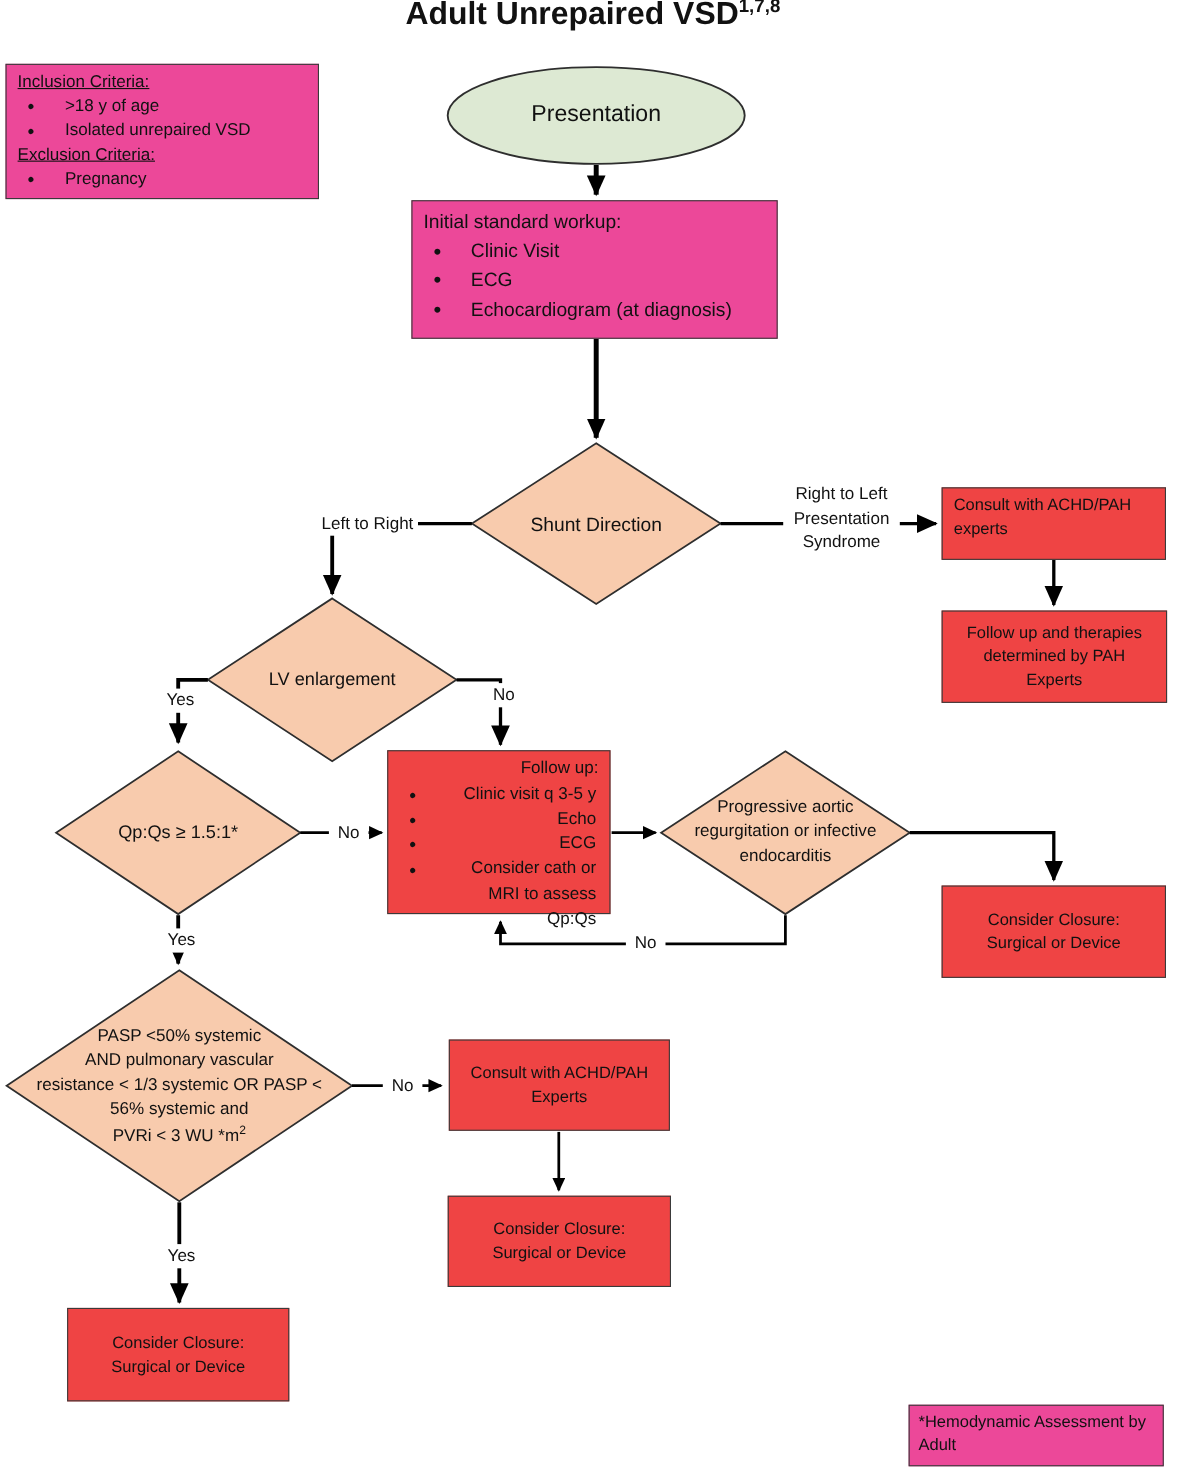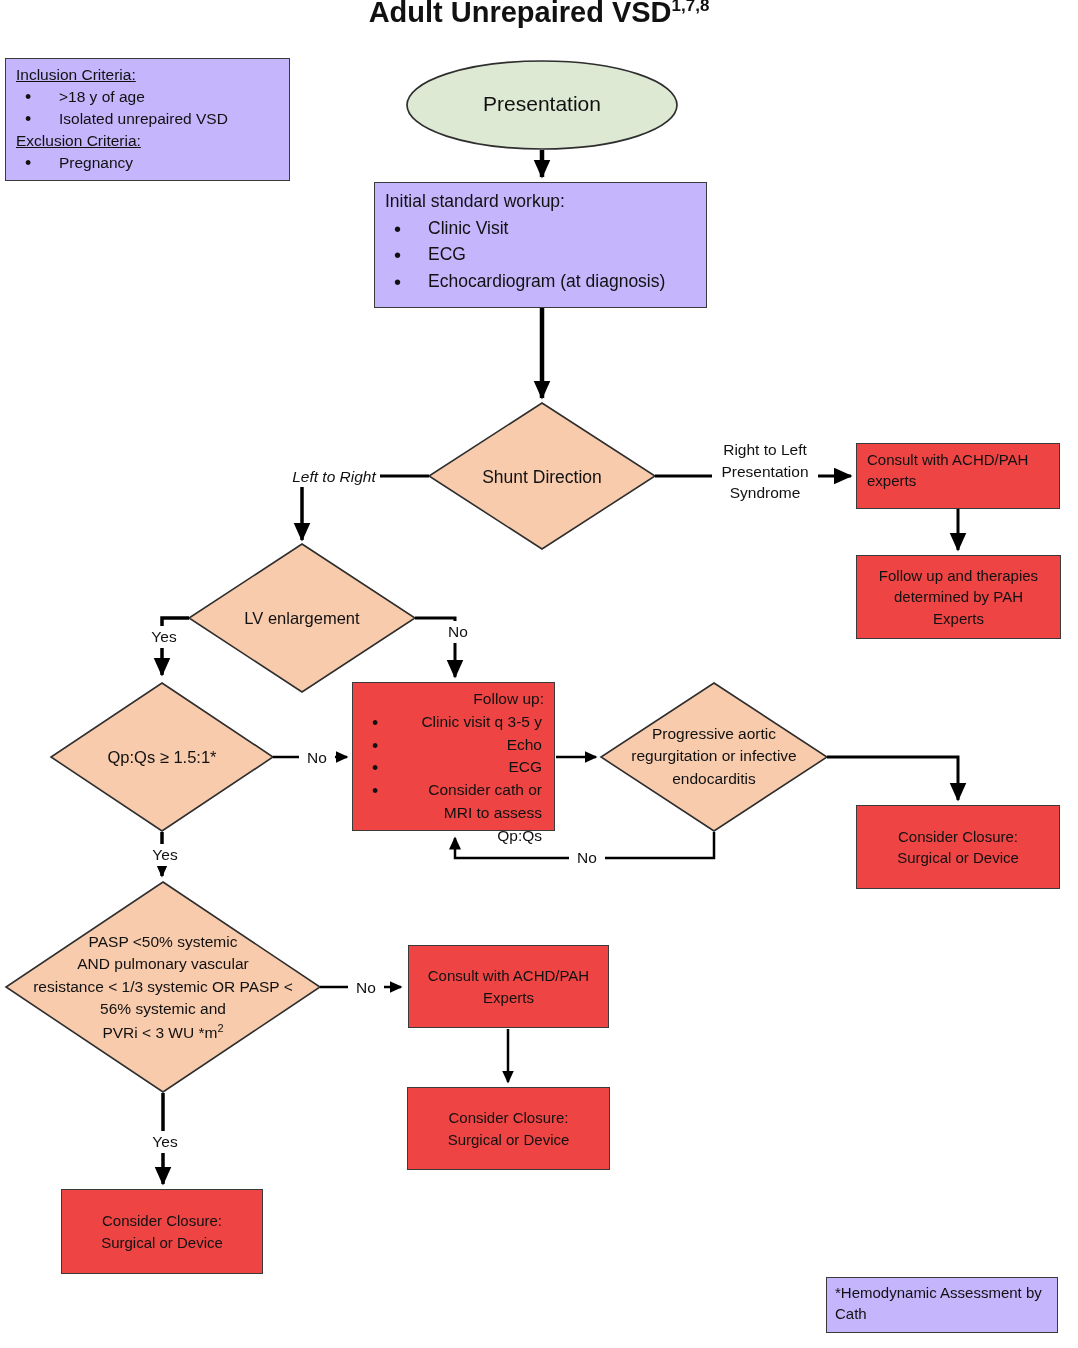--- a/index.html
+++ b/index.html
@@ -6,21 +6,21 @@
   body { font-family:"Liberation Sans", sans-serif; color:#111; }
   .canvas { position:relative; width:1078px; height:1348px; background:#fff; overflow:hidden; }
   svg.layer { position:absolute; left:0; top:0; width:1078px; height:1348px; }
 
   .title { position:absolute; left:0; top:-4px; width:1078px; text-align:center;
            font-size:29px; font-weight:bold; }
   .title sup { font-size:17px; }
 
   .node { position:absolute; box-sizing:border-box; border:1.7px solid #3a3a3a;
           font-size:15px; line-height:1.42; }
-  .green  { background:#c4b5fd; }
+  .green  { background:#ec4899; }
   .yellow { background:#ef4444; }
   .pad    { padding:5px 10px; }
   .vcenter{ display:flex; flex-direction:column; justify-content:center; text-align:center; }
 
   ul.blt { list-style:none; margin:0; padding:0; }
   ul.blt li { position:relative; padding-left:43px; }
   ul.blt li::before { content:"\2022"; position:absolute; left:9px; top:-1px; font-size:1.15em; }
 
   .workup { font-size:17.5px; line-height:1.52; }
   .fub    { font-size:15.5px; line-height:1.47; }
@@ -131,23 +131,23 @@
   <div class="node yellow vcenter" style="left:408px; top:945px; width:201px; height:83px;">Consult with ACHD/PAH Experts</div>
   <div class="node yellow vcenter" style="left:407px; top:1087px; width:203px; height:83px;">
     <div>Consider Closure:</div>
     <div>Surgical or Device</div>
   </div>
   <div class="node yellow vcenter" style="left:61px; top:1189px; width:202px; height:85px;">
     <div>Consider Closure:</div>
     <div>Surgical or Device</div>
   </div>
 
-  <div class="node green pad" style="left:826px; top:1277px; width:232px; height:56px; padding:4px 8px;">*Hemodynamic Assessment by Cath</div>
+  <div class="node green pad" style="left:826px; top:1277px; width:232px; height:56px; padding:4px 8px;">*Hemodynamic Assessment by Adult</div>
 
-  <div class="elabel" style="left:284px; top:466px; width:96px; background:transparent;font-style:italic;">Left to Right</div>
+  <div class="elabel" style="left:284px; top:466px; width:96px; background:transparent;">Left to Right</div>
   <div class="elabel" style="left:712px; top:439px; width:102px;">
     <div>Right to Left</div>
     <div>Presentation</div>
     <div>Syndrome</div>
   </div>
   <div class="elabel" style="left:146px; top:626px; width:32px;">Yes</div>
   <div class="elabel" style="left:441px; top:621px; width:30px;">No</div>
   <div class="elabel" style="left:299px; top:747px; width:32px;">No</div>
   <div class="elabel" style="left:146px; top:844px; width:34px;">Yes</div>
   <div class="elabel" style="left:569px; top:847px; width:32px;">No</div>

